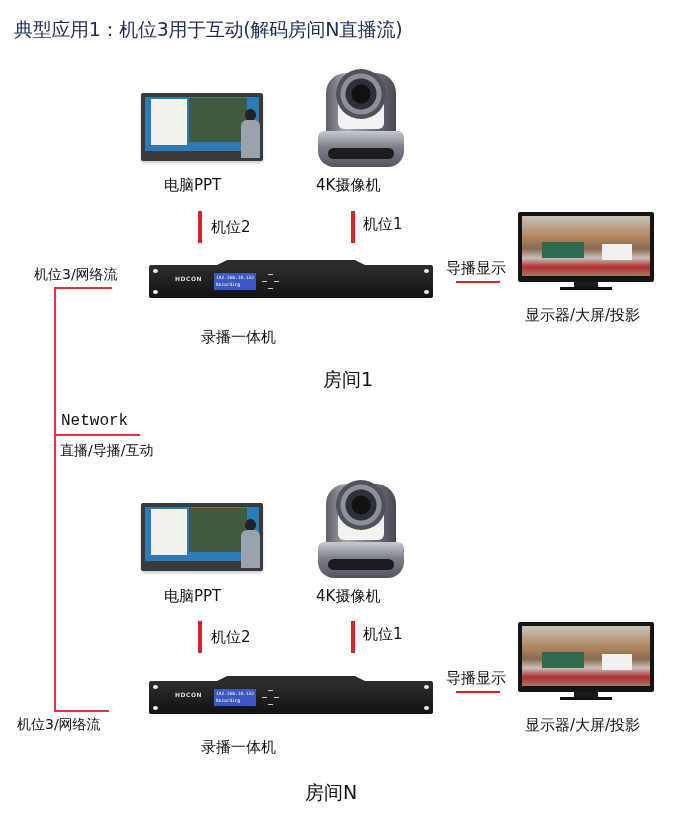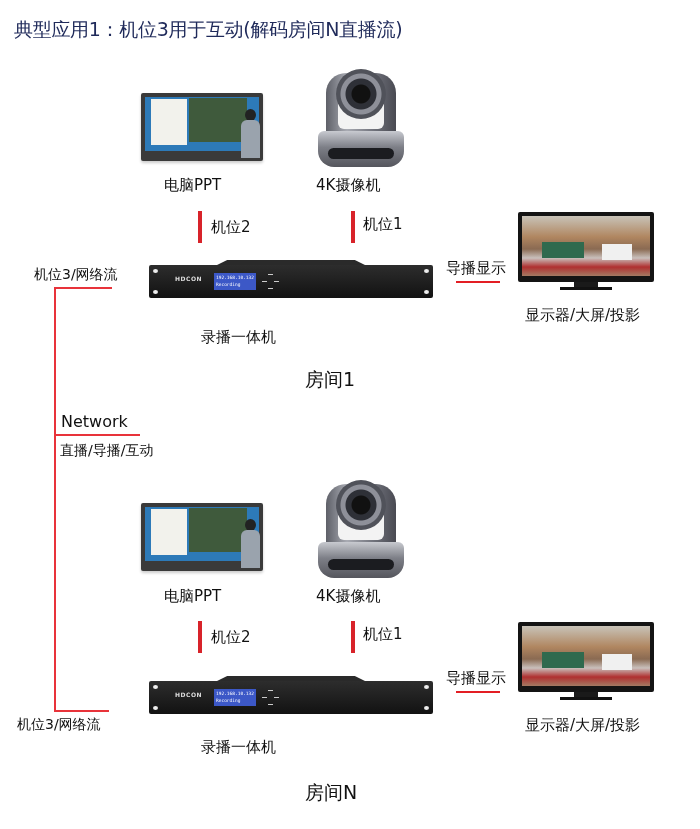--- a/index.html
+++ b/index.html
@@ -53,21 +53,21 @@
 </head>
 <body>
 
 <div class="abs title">典型应用1：机位3用于互动(解码房间N直播流)</div>
 
 <div class="abs netline" style="left:54px;top:287px;width:2px;height:424px;"></div>
 <div class="abs netline" style="left:54px;top:287px;width:58px;height:2px;"></div>
 <div class="abs netline" style="left:54px;top:710px;width:55px;height:2px;"></div>
 <div class="abs netline" style="left:54px;top:434px;width:86px;height:2px;"></div>
 
-<div class="abs lbl" style="left:61px;top:412px;font-size:16px;">Network</div>
+<div class="abs lbl" style="left:61px;top:412px;font-size:16px;font-family:Liberation Mono, monospace;">Network</div>
 <div class="abs lbl-sm" style="left:60px;top:442px;">直播/导播/互动</div>
 
 <div>
   <div class="abs pc" style="left:141px;top:93px;">
     <div class="scr"></div>
       <div class="doc"></div>
       <div class="board"></div>
     <div class="person">
         <div class="head"></div>
         <div class="suit"></div>
@@ -122,21 +122,21 @@
         <div class="scr">
           <div class="bb"></div>
           <div class="wb"></div>
         </div>
       </div>
     <div class="stand"></div>
       <div class="foot"></div>
   </div>
   <div class="abs lbl" style="left:525px;top:306px;">显示器/大屏/投影</div>
 
-  <div class="abs room" style="left:305px;top:367px;">房间1</div>
+  <div class="abs room" style="left:323px;top:367px;">房间1</div>
 </div>
 
 <div>
   <div class="abs pc" style="left:141px;top:503px;">
     <div class="scr"></div>
       <div class="doc"></div>
       <div class="board"></div>
     <div class="person">
         <div class="head"></div>
         <div class="suit"></div>

